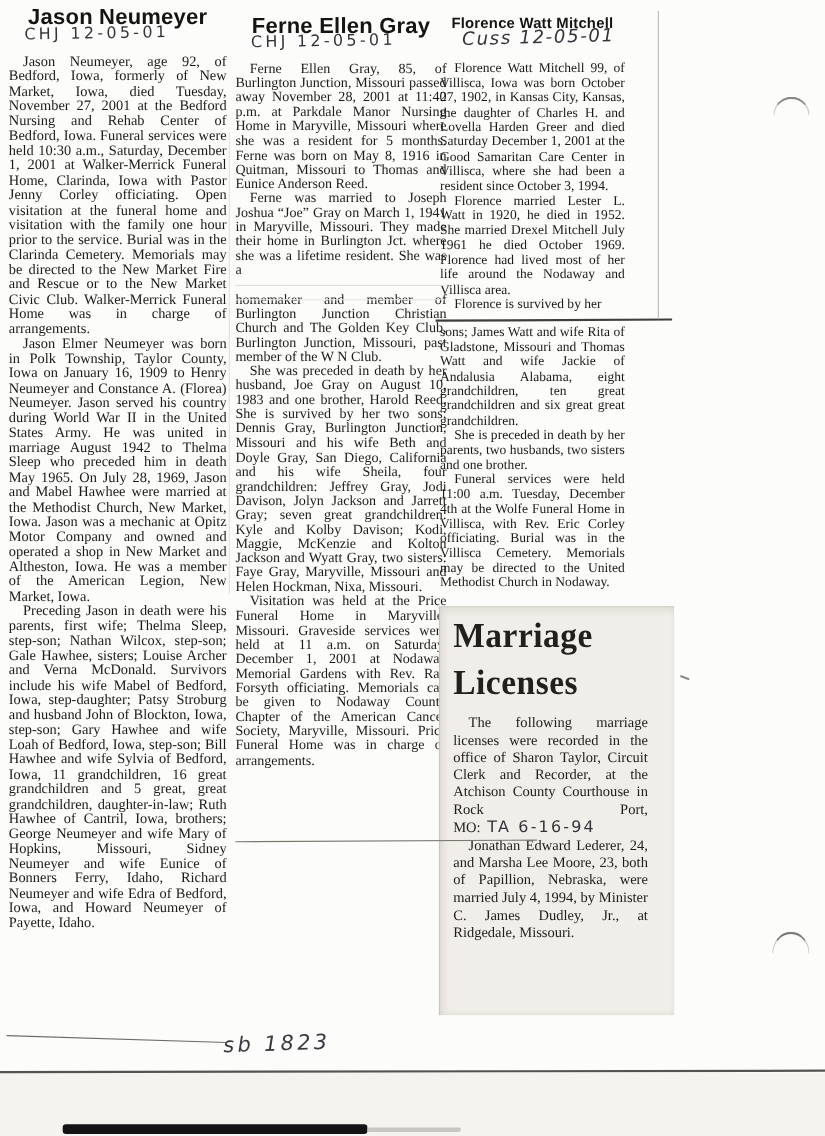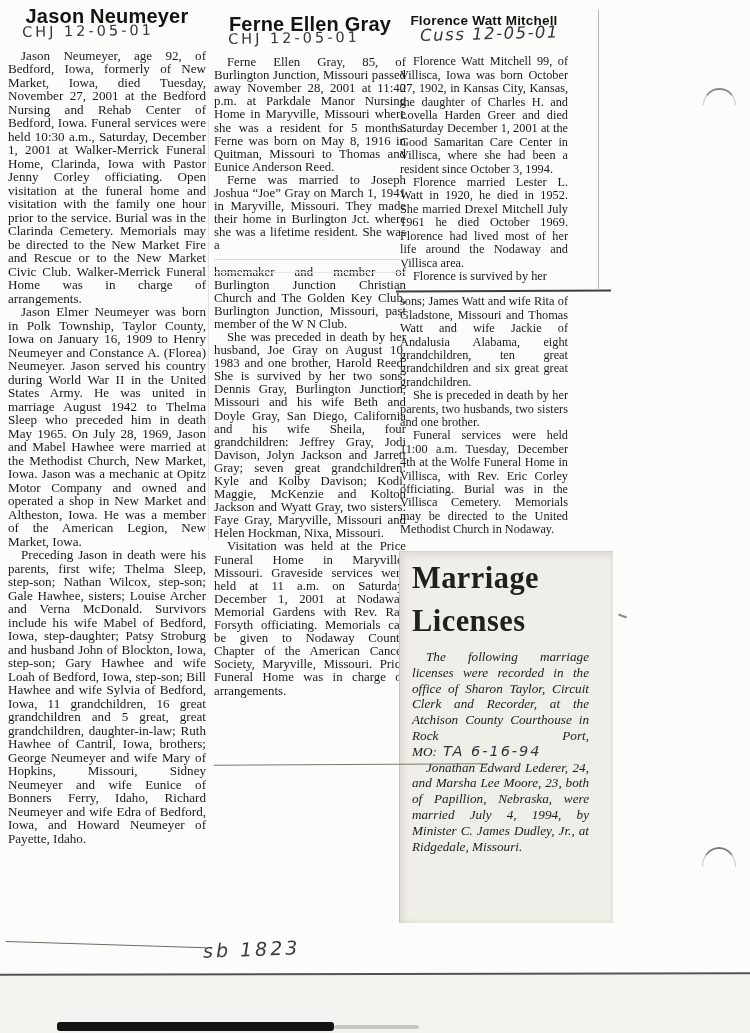--- a/index.html
+++ b/index.html
@@ -56,21 +56,21 @@
   .m-inner { padding:4px 0 0 12px; }
   .m-headline {
     font-family:"Liberation Serif", serif; font-weight:bold; color:#21201d;
     font-size:32px; line-height:43px; margin:0;
     transform:scaleX(.95); transform-origin:left top; letter-spacing:.5px;
   }
   .m-body {
     width:177px; margin-top:7px; font-size:13.2px; line-height:15.8px;
     text-align:justify; color:#1d1c1a;
   }
-  .m-body p { margin:0; text-indent:14px;font-style:italic; }
+  .m-body p { margin:0; text-indent:14px; }
   
   .edge-line { position:absolute; border-top-style:solid; height:0; }
   .line-col1-bottom { left:6px; top:941px; width:200px; border-top-width:1.5px; border-top-color:#6e6b65; transform:rotate(1.8deg); transform-origin:left top; }
   .line-col2-bottom { left:214px; top:764px; width:274px; border-top-width:1.5px; border-top-color:#7a776f; transform:rotate(-.3deg); }
   .line-col3-cut    { left:396px; top:290px; width:215px; border-top-width:2px; border-top-color:#403e3a; transform:rotate(-.3deg); }
   .line-col3-right  { position:absolute; left:598px; top:10px; width:1px; height:280px; background:#bcb9b2; }
   .line-col2-cut-a  { left:214px; top:259px; width:190px; border-top-width:1px; border-top-color:#e0ded8; }
   .line-col2-cut-b  { left:214px; top:272px; width:190px; border-top-width:1px; border-top-color:#e6e4de; }
   .line-col1-right  { position:absolute; left:208px; top:120px; width:1px; height:420px; background:#e4e2dc; }
   .line-page-bottom { left:-2px; top:973px; width:754px; border-top-width:2px; border-top-color:#55534f; transform:rotate(-.1deg); }

